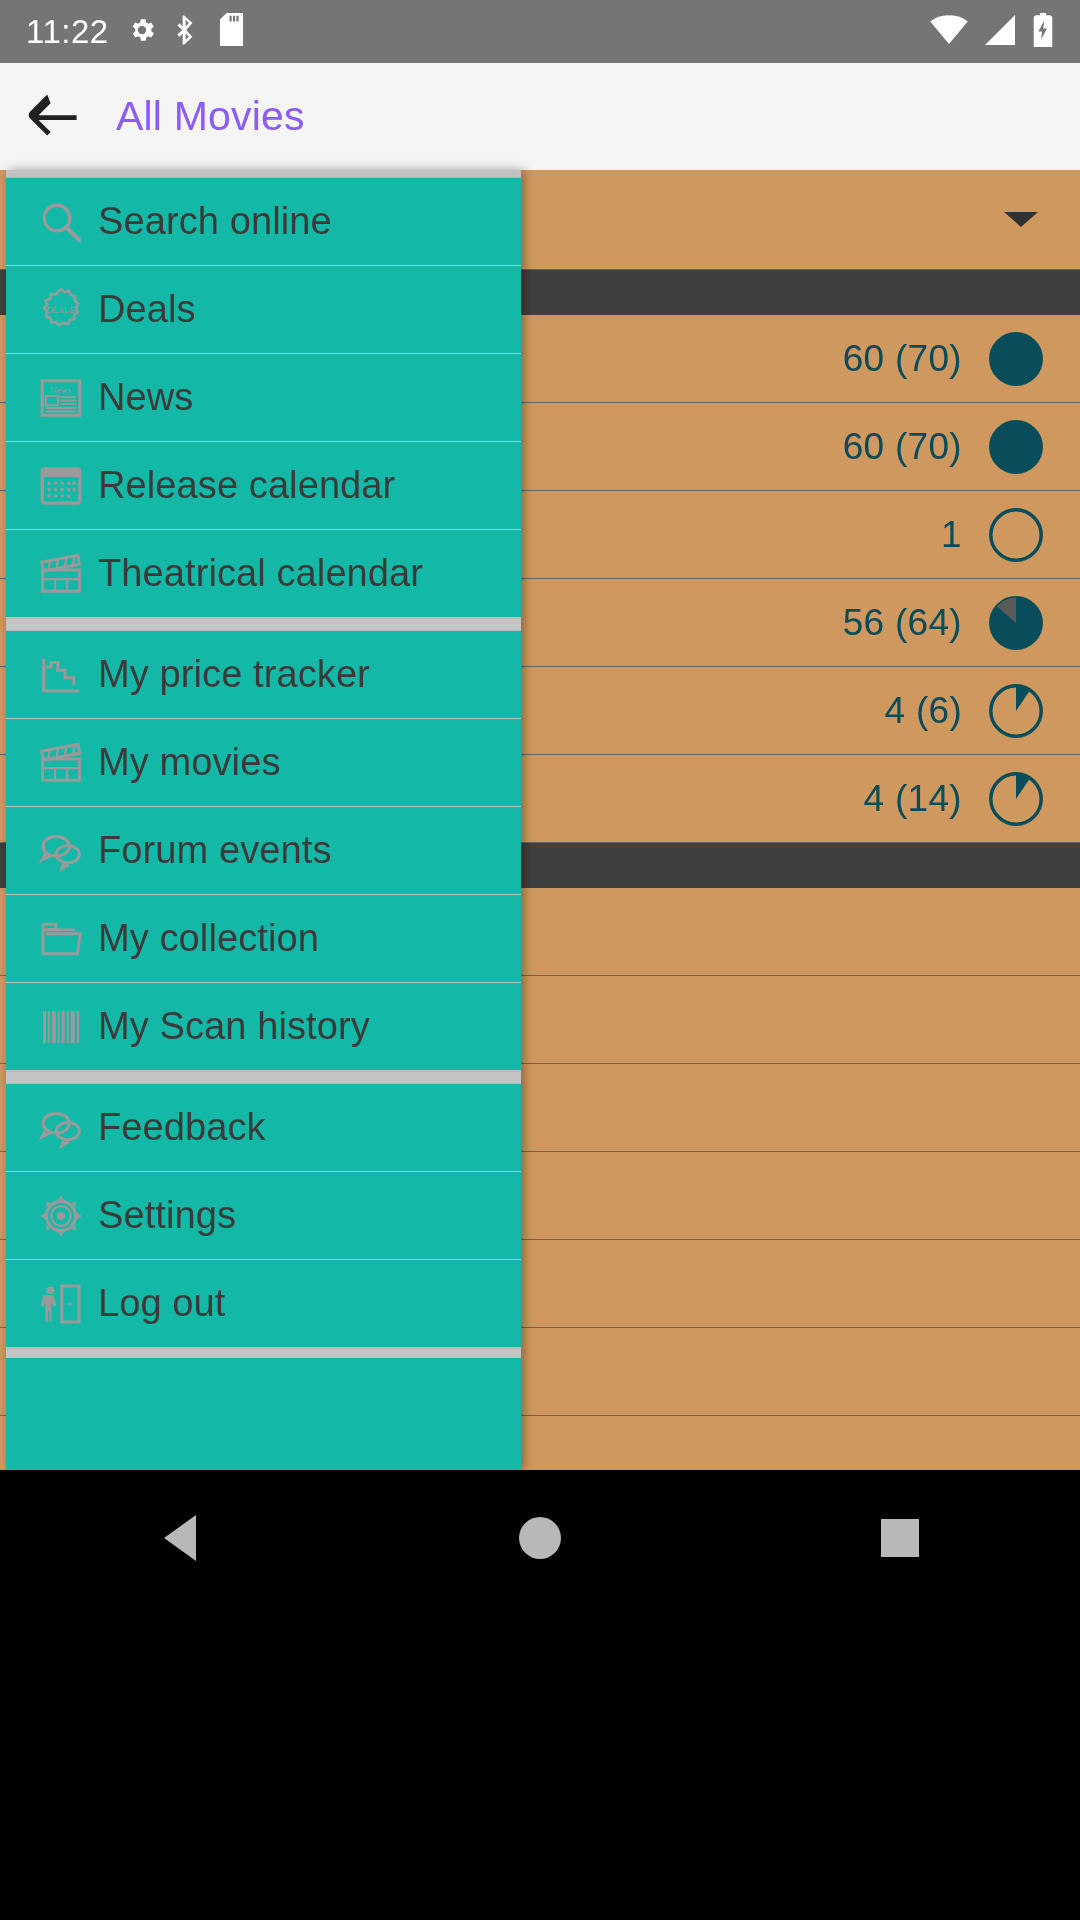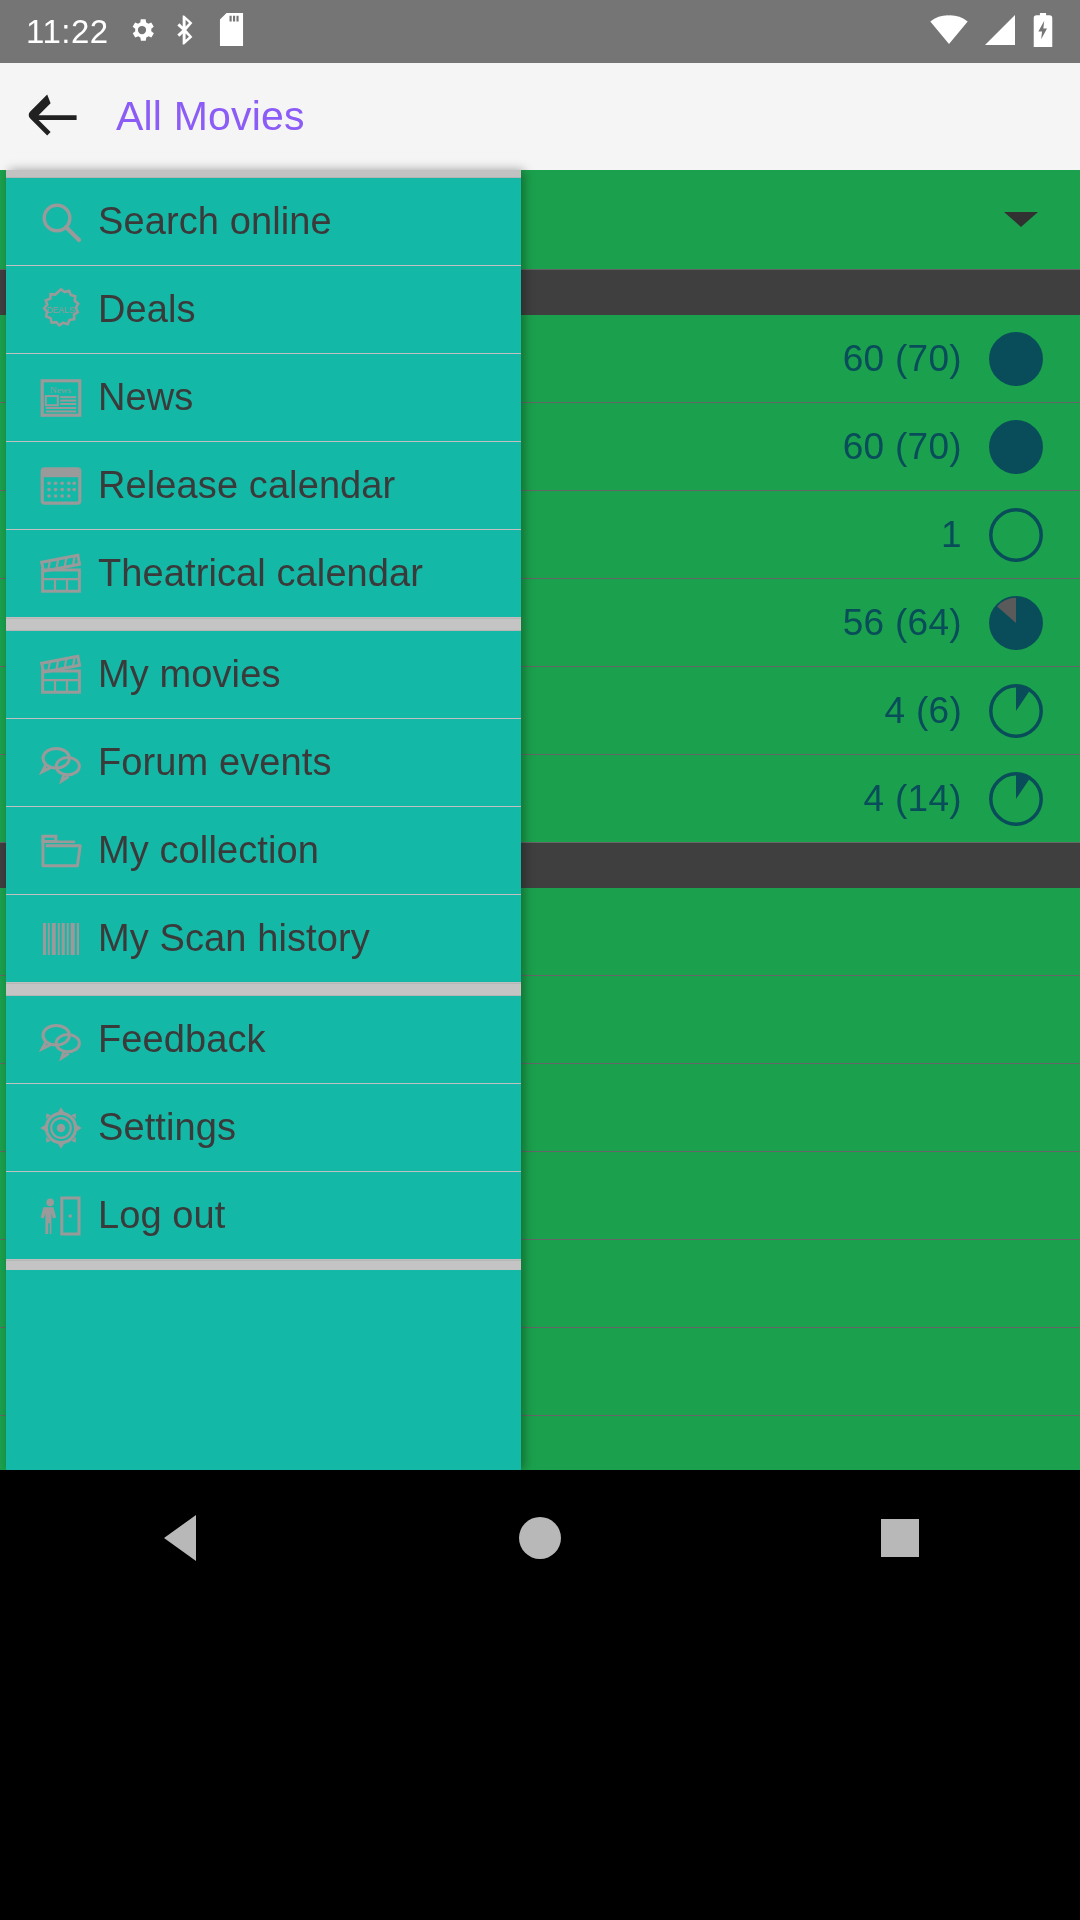--- a/index.html
+++ b/index.html
@@ -29,21 +29,21 @@
   }
   .appbar-back{ width:108px; height:107px; display:flex; align-items:center; justify-content:center; }
   .appbar-title{
     font-size:41px; color:#8b5cf6; font-weight:400; letter-spacing:.2px;
     margin-left:8px;
   }
 
   
   .content{
     position:absolute; top:170px; left:0; width:1080px; height:1300px;
-    background:#22c55e; overflow:hidden;
+    background:#fdba74; overflow:hidden;
   }
   .c-toolbar{
     height:100px; display:flex; align-items:center; justify-content:flex-end;
     padding-right:42px; border-bottom:1px solid #7a7a7a;
   }
   .c-caret{ width:0;height:0;border-left:17px solid transparent;border-right:17px solid transparent;border-top:15px solid #3c3c3c; }
   .c-header{ height:45px; background:#4d4d4d; }
   .c-row{
     height:88px; display:flex; align-items:center; justify-content:flex-end;
     gap:26px; padding-right:36px; border-bottom:1px solid #7d7d7d;
@@ -300,20 +300,29 @@
           </svg>
       </span>
       <span class="drawer-label">Theatrical calendar</span>
     </div>
 
     <div class="group-sep"></div>
 
     <div class="drawer-item">
       <span class="drawer-ico">
         <svg width="48" height="48" viewBox="0 0 24 24">
+            <polyline points="3.4,4 3.4,20 21,20" fill="none" stroke="#9a9a9a" stroke-width="1.6"></polyline>
+            <polyline points="4.6,8 7,8 7,5.8 10.4,5.8 10.4,9.6 14,9.6 14,13.4 18.4,13.4 18.4,16.8" fill="none" stroke="#9a9a9a" stroke-width="1.5"></polyline>
+          </svg>
+      </span>
+      <span class="drawer-label">My price tracker</span>
+    </div>
+    <div class="drawer-item">
+      <span class="drawer-ico">
+        <svg width="48" height="48" viewBox="0 0 24 24">
             <rect x="2.8" y="10" width="18.4" height="10.6" fill="none" stroke="#9a9a9a" stroke-width="1.5"></rect>
             <line x1="2.8" y1="14.6" x2="21.2" y2="14.6" stroke="#9a9a9a" stroke-width="1.1"></line>
             <line x1="9" y1="14.6" x2="9" y2="20.6" stroke="#9a9a9a" stroke-width="1.1"></line>
             <line x1="15" y1="14.6" x2="15" y2="20.6" stroke="#9a9a9a" stroke-width="1.1"></line>
             <g transform="rotate(-11 12 7.5)">
               <rect x="2.8" y="4.3" width="18.4" height="4.6" fill="none" stroke="#9a9a9a" stroke-width="1.5"></rect>
               <g stroke="#9a9a9a" stroke-width="1.1">
                 <line x1="7" y1="4.3" x2="5.2" y2="8.9"></line>
                 <line x1="11.2" y1="4.3" x2="9.4" y2="8.9"></line>
                 <line x1="15.4" y1="4.3" x2="13.6" y2="8.9"></line>

